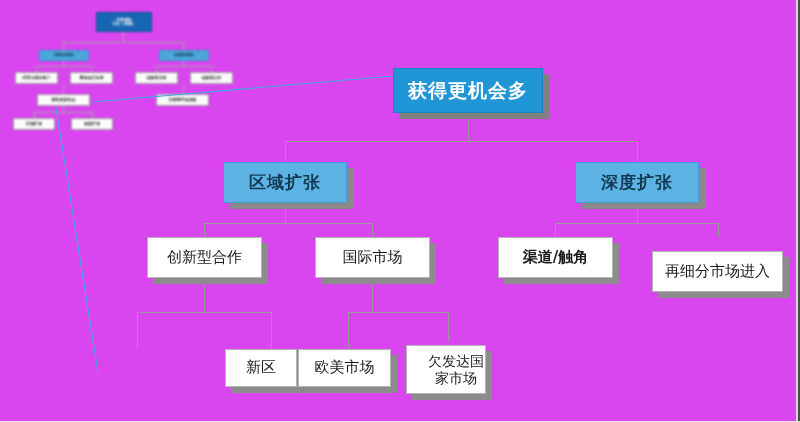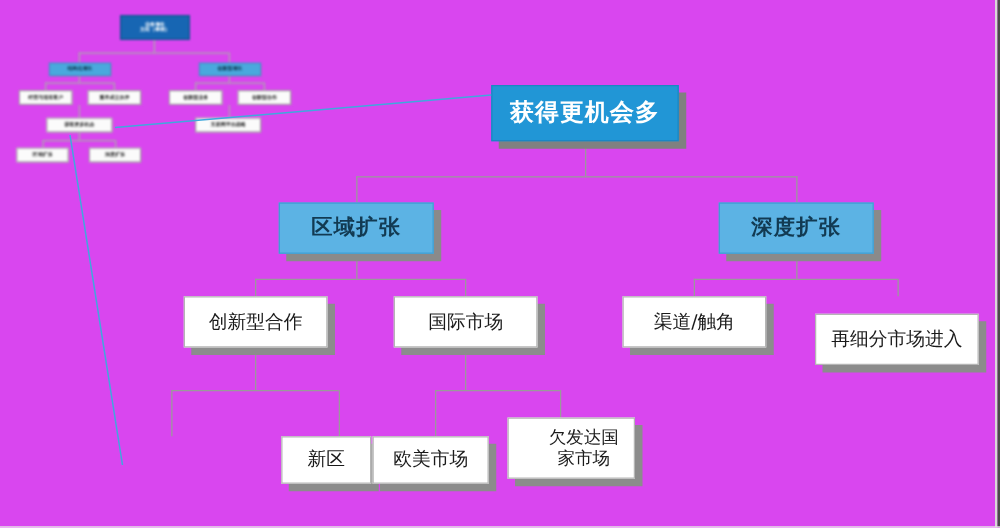--- a/index.html
+++ b/index.html
@@ -330,21 +330,21 @@
     <div class="face"></div>
     <div class="lbl">创新型合作</div>
   </div>
 
   <div class="node node-w" style="left:315px; top:237px; width:115px; height:41px;">
     <div class="shadow"></div>
     <div class="face"></div>
     <div class="lbl">国际市场</div>
   </div>
 
-  <div class="node node-w" style="left:498px; top:237px; width:115px; height:41px;">
+  <div class="node node-w" style="left:498px; top:237px; width:115px; height:41px;font-weight:bold;">
     <div class="shadow"></div>
     <div class="face"></div>
     <div class="lbl">渠道/触角</div>
   </div>
 
   <div class="node node-w" style="left:652px; top:251px; width:131px; height:41px;">
     <div class="shadow"></div>
     <div class="face"></div>
     <div class="lbl">再细分市场进入</div>
   </div>
@@ -355,21 +355,21 @@
     <div class="face"></div>
     <div class="lbl">新区</div>
   </div>
 
   <div class="node node-w" style="left:298px; top:349px; width:93px; height:38px;">
     <div class="shadow"></div>
     <div class="face"></div>
     <div class="lbl">欧美市场</div>
   </div>
 
-  <div class="node node-w small" style="left:406px; top:334px; width:102px; height:49px;padding-left:20px;">
+  <div class="node node-w small" style="left:406px; top:345px; width:80px; height:49px;padding-left:20px;">
     <div class="shadow"></div>
     <div class="face"></div>
     <div class="lbl">欠发达国
 家市场</div>
   </div>
 
   <svg id="callouts" viewBox="0 0 800 422">
     <line x1="92" y1="102" x2="393" y2="76" stroke="#3fa9dd" stroke-width="1.2"></line>
     <line x1="56" y1="108" x2="98" y2="372" stroke="#3fa9dd" stroke-width="1.2"></line>
   </svg>

